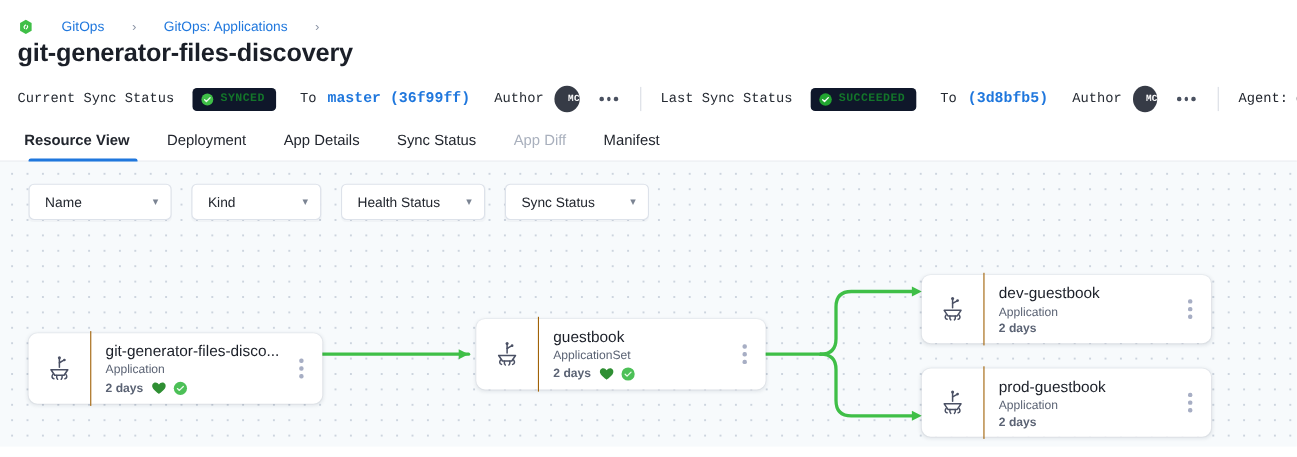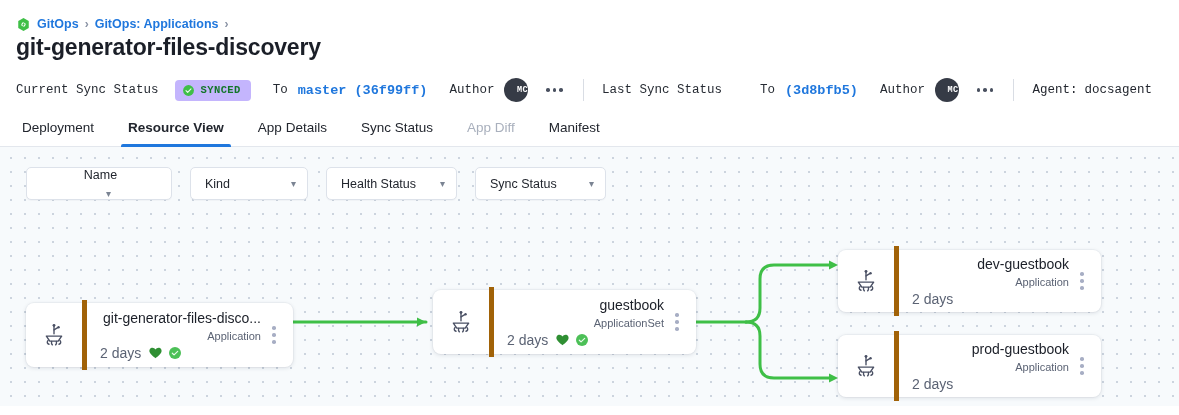--- a/index.html
+++ b/index.html
@@ -10,25 +10,24 @@
     overflow: hidden;
     background: #ffffff;
     font-family: "Liberation Sans", sans-serif;
     -webkit-font-smoothing: antialiased;
   }
 
   
   .breadcrumb {
     display: flex;
     align-items: center;
-    gap: 6px;
+    gap: 25px;
     padding: 20px 0 0 16px;
     height: 28px;
     font-size: 12.5px;
-    font-weight: bold;
   }
   .bc-badge {
     width: 15px; height: 15px;
     flex: 0 0 15px;
     display: flex; align-items: center; justify-content: center;
   }
   .bc-link {
     color: #1f77dd;
     cursor: pointer;
     white-space: nowrap;
@@ -62,21 +61,21 @@
   }
   .sb-label { color: #262b33; }
   .sb-gap-sm { width: 10px; flex: 0 0 10px; }
   .sb-gap-md { width: 16px; flex: 0 0 16px; }
   .sb-gap-lg { width: 22px; flex: 0 0 22px; }
 
   .pill {
     display: inline-flex;
     align-items: center;
     gap: 6px;
-    background: #c4b5fd;
+    background: #0f172a;
     color: #13752a;
     border-radius: 4px;
     padding: 4px 10px 4px 7px;
     font-size: 10.5px;
     font-weight: bold;
     letter-spacing: 0.4px;
     cursor: pointer;
   }
   .pill .tick { width: 13px; height: 13px; display: block; }
 
@@ -182,21 +181,21 @@
     color: #22262e;
     cursor: pointer;
     box-shadow: 0 1px 1px rgba(20,30,50,.03);
   }
   .select .chev {
     margin-left: 16px;
     color: #7b8493;
     font-size: 10px;
     line-height: 1;
   }
-  .sel-name { width: 146px; flex-direction: column; }
+  .sel-name { width: 130px; }
   .sel-kind { width: 118px; }
   .sel-health { width: 131px; }
   .sel-sync { width: 131px; }
 
   
   .edges {
     position: absolute;
     inset: 0;
     z-index: 1;
     pointer-events: none;
@@ -216,45 +215,44 @@
   .node-icon {
     width: 56px;
     flex: 0 0 56px;
     display: flex;
     align-items: center;
     justify-content: center;
     color: #4a5064;
   }
   .node-body {
     flex: 1 1 auto;
-    border-left: 5px solid #a16207;
+    border-left: 1px solid #a16207;
     padding: 9px 0 9px 13px;
     min-width: 0;
-    text-align: right;
   }
   .node-title {
     font-size: 14px;
     color: #1b1f28;
     white-space: nowrap;
     overflow: hidden;
     text-overflow: ellipsis;
     line-height: 1.35;
   }
   .node-kind {
     font-size: 11px;
     color: #5b6374;
     margin-top: 2px;
   }
   .node-meta {
     display: flex;
     align-items: center;
     gap: 7px;
     margin-top: 3px;
   }
-  .node-age { font-size: 14px; color: #5b6374; }
+  .node-age { font-size: 11px; color: #5b6374; font-weight: bold; }
   .node-badges { display: flex; align-items: center; gap: 5px; }
   .dots-v {
     width: 26px;
     flex: 0 0 26px;
     display: flex;
     flex-direction: column;
     align-items: center;
     justify-content: center;
     gap: 3.5px;
     align-self: center;
@@ -310,20 +308,27 @@
   <span class="dots-h">
       <i></i>
       <i></i>
       <i></i>
     </span>
 
   <span class="divider-v"></span>
 
   <span class="sb-label">Last Sync Status</span>
   <span class="sb-gap-md"></span>
+  <span class="pill">
+    <svg class="tick" viewBox="0 0 24 24">
+      <circle cx="12" cy="12" r="10.5" fill="#22a531"></circle>
+      <path d="M7.2 12.3l3.1 3.1 6.4-6.6" stroke="#ffffff" stroke-width="2.3" fill="none" stroke-linecap="round" stroke-linejoin="round"></path>
+    </svg>
+    <span>SUCCEEDED</span>
+  </span>
   <span class="sb-gap-lg"></span>
   <span class="sb-label">To</span>
   <span class="sb-gap-sm"></span>
   <span class="rev-link">(3d8bfb5)</span>
   <span class="sb-gap-lg"></span>
   <span class="sb-label">Author</span>
   <span class="sb-gap-sm"></span>
   <span class="avatar">MC</span>
   <span class="sb-gap-md"></span>
   <span class="dots-h">
@@ -332,22 +337,22 @@
       <i></i>
     </span>
 
   <span class="divider-v"></span>
 
   <span class="agent-text">Agent:</span>
   <span class="agent-val">docsagent</span>
 </div>
 
 <div class="tabs">
+  <div class="tab active">Resource View</div>
   <div class="tab">Deployment</div>
-  <div class="tab active">Resource View</div>
   <div class="tab">App Details</div>
   <div class="tab">Sync Status</div>
   <div class="tab disabled">App Diff</div>
   <div class="tab">Manifest</div>
 </div>
 
 <div class="canvas">
 
   <div class="filters">
     <div class="select sel-name">

